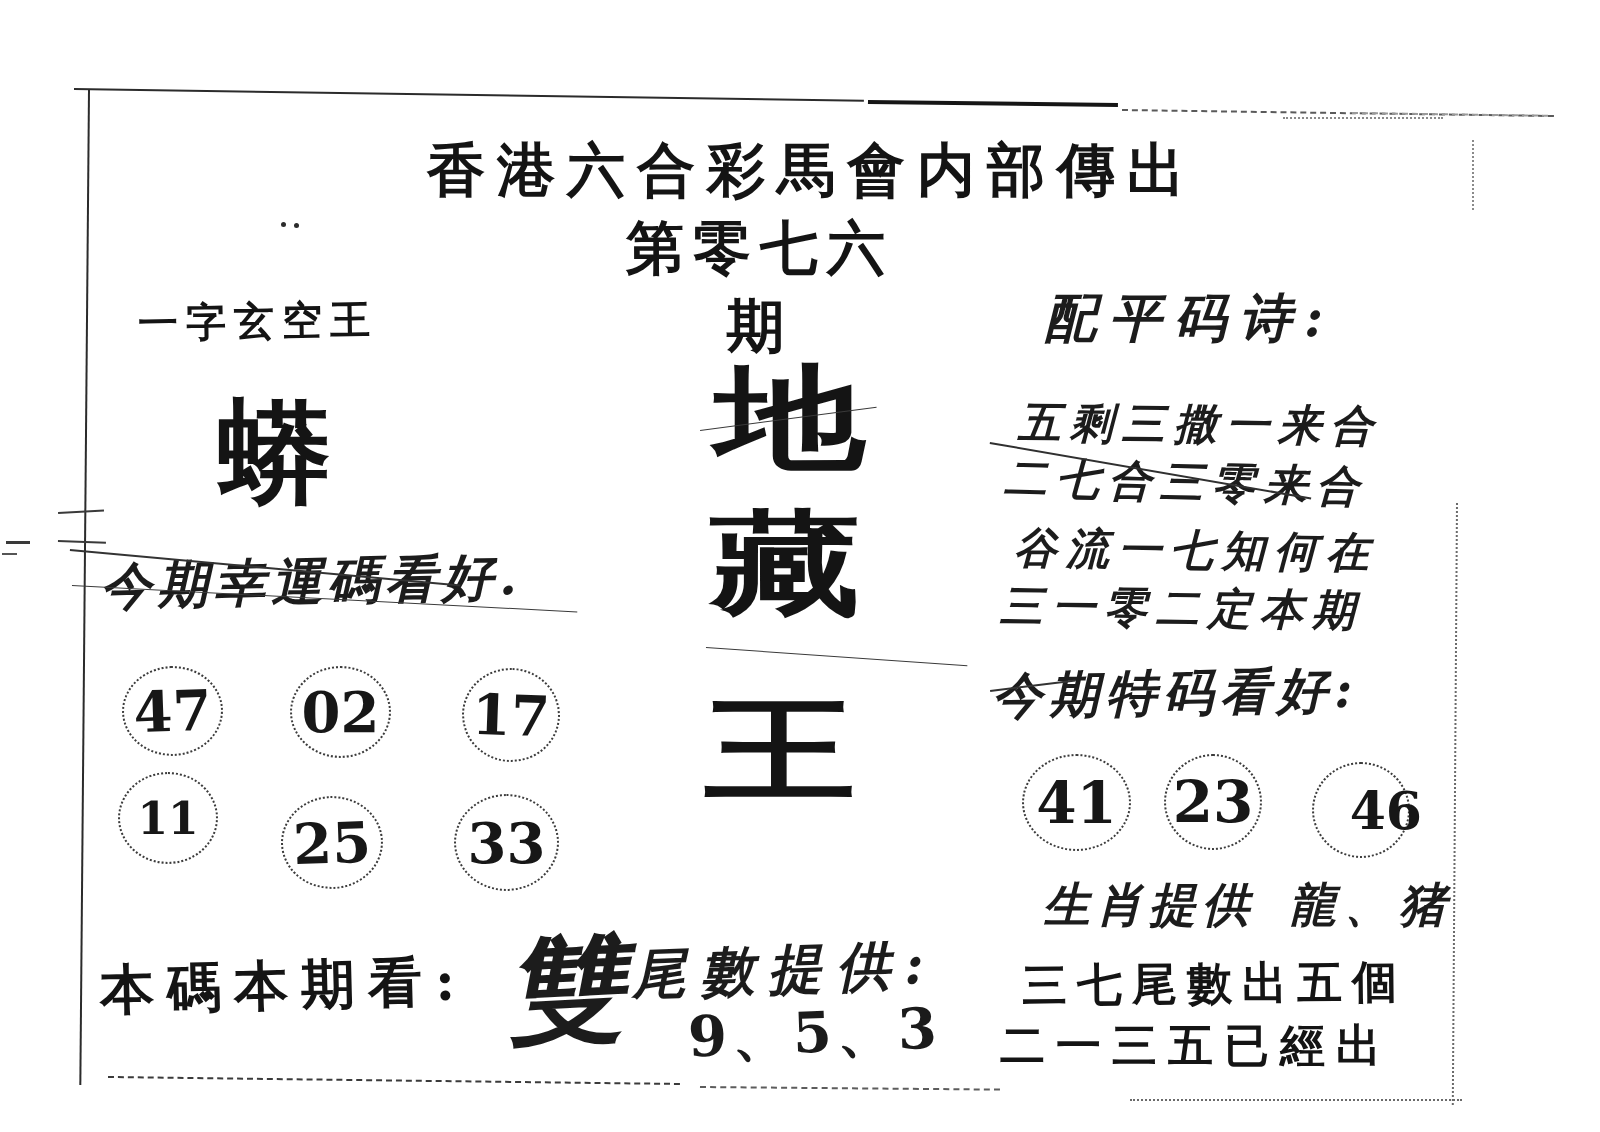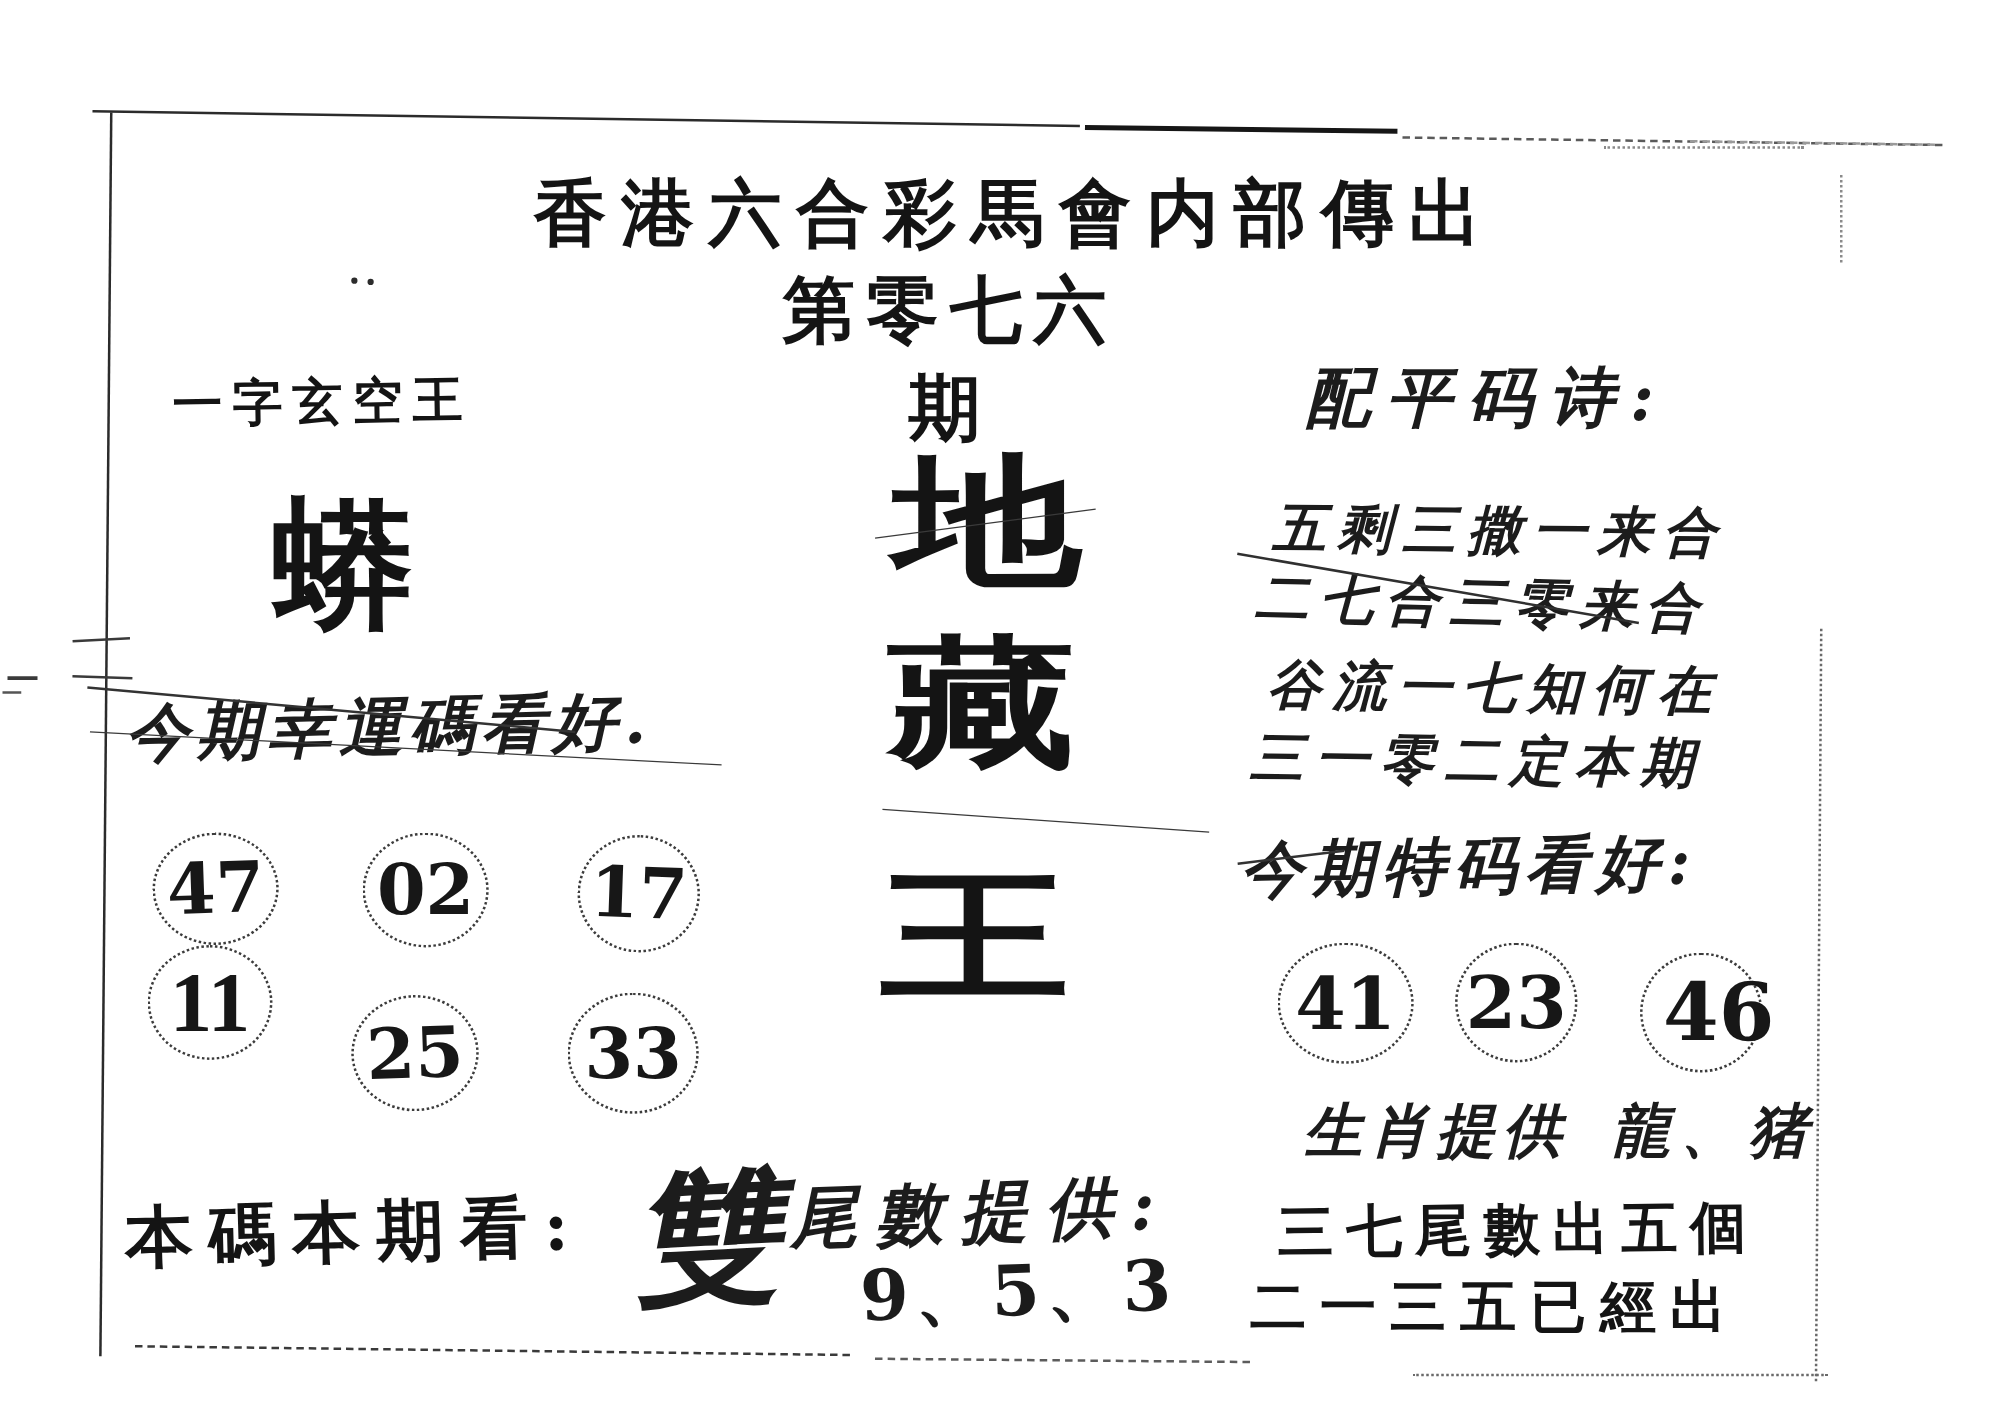--- a/index.html
+++ b/index.html
@@ -41,21 +41,21 @@
 
   <div class="abs ink circle" style="left:122px;top:666px;width:97px;height:86px;font-size:56px;transform:rotate(-2deg);">
     <span>47</span>
     </div>
   <div class="abs ink circle" style="left:290px;top:666px;width:97px;height:88px;font-size:56px;">
     <span>02</span>
     </div>
   <div class="abs ink circle" style="left:462px;top:668px;width:94px;height:90px;font-size:56px;transform:rotate(2deg);">
     <span>17</span>
     </div>
-  <div class="abs ink circle" style="left:118px;top:756px;width:96px;height:88px;font-size:68px;font-family:Liberation Serif, serif;">
+  <div class="abs ink circle" style="left:118px;top:772px;width:96px;height:88px;font-size:44px;">
     <span>11</span>
     </div>
   <div class="abs ink circle" style="left:281px;top:796px;width:98px;height:89px;font-size:56px;transform:rotate(-2deg);">
     <span>25</span>
     </div>
   <div class="abs ink circle" style="left:454px;top:794px;width:101px;height:93px;font-size:56px;">
     <span>33</span>
     </div>
 
   <div class="abs ink bigchar flat" style="left:700px;top:352px;width:180px;text-align:center;font-size:128px;line-height:130px;">地</div>
@@ -70,21 +70,21 @@
   <div class="abs ink script" style="left:1000px;top:580px;font-size:43px;letter-spacing:9px;transform:rotate(0.8deg);white-space:nowrap;">三一零二定本期</div>
 
   <div class="abs ink script" style="left:992px;top:660px;font-size:50px;letter-spacing:7px;transform:rotate(-1deg);white-space:nowrap;">今期特码看好:</div>
 
   <div class="abs ink circle" style="left:1022px;top:754px;width:105px;height:93px;font-size:58px;">
     <span>41</span>
     </div>
   <div class="abs ink circle" style="left:1164px;top:754px;width:94px;height:92px;font-size:58px;">
     <span>23</span>
     </div>
-  <div class="abs ink circle" style="left:1312px;top:762px;width:94px;height:92px;font-size:64px;">
+  <div class="abs ink circle" style="left:1312px;top:762px;width:94px;height:92px;font-size:52px;justify-content:flex-end;">
     <span style="transform:translateX(14px);">46</span>
     </div>
 
   <div class="abs ink" style="left:1043px;top:874px;display:flex;gap:34px;white-space:nowrap;">
     <span class="script" style="font-size:47px;letter-spacing:6px;">生肖提供</span>
     <span class="script" style="font-size:47px;letter-spacing:8px;">龍、猪</span>
   </div>
 
   <div class="abs ink headline" style="left:100px;top:950px;font-size:54px;letter-spacing:13px;transform:rotate(-1.5deg);white-space:nowrap;">本碼本期看:</div>
 

